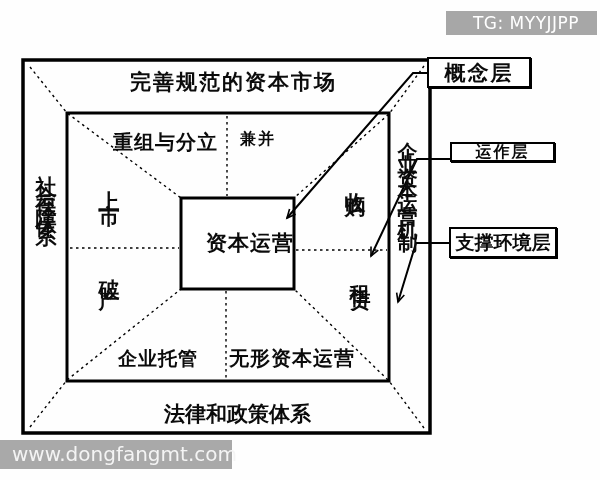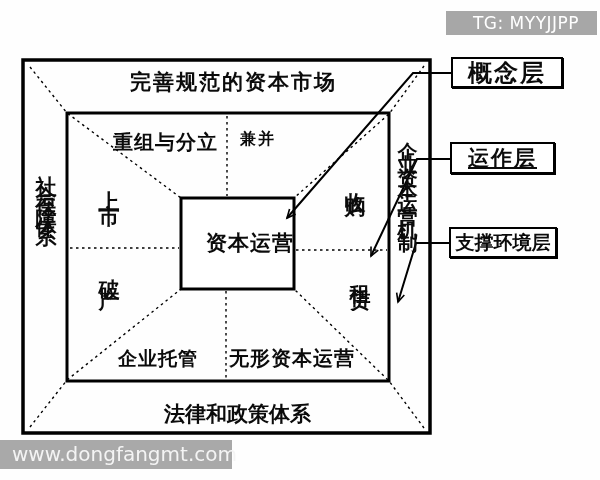--- a/index.html
+++ b/index.html
@@ -77,24 +77,24 @@
   <div class="lbl v" style="left:98px; top:262px; font-size:21px; letter-spacing:9px;">破产</div>
   <div class="lbl v" style="left:344px; top:175px; font-size:21px; letter-spacing:4px;">收购</div>
   <div class="lbl v" style="left:349px; top:268px; font-size:21px; letter-spacing:4px;">租赁</div>
   <div class="lbl" style="left:118px; top:349px; font-size:19px; letter-spacing:1px;">企业托管</div>
   <div class="lbl" style="left:229px; top:348px; font-size:20px; letter-spacing:1px;">无形资本运营</div>
 
   <div class="centerbox-text">
     <span>资本运营</span>
   </div>
 
-  <div class="layerbox" style="left:451px; top:57px; width:112px; height:31px; font-size:24px; letter-spacing:2px;">
+  <div class="layerbox" style="left:427px; top:57px; width:104px; height:31px; font-size:21px; letter-spacing:2px;">
     <span>概念层</span>
   </div>
-  <div class="layerbox" style="left:450px; top:142px; width:105px; height:32px; font-size:21px; letter-spacing:2px;text-decoration:underline;">
+  <div class="layerbox" style="left:450px; top:142px; width:105px; height:20px; font-size:16px; letter-spacing:2px;">
     <span>运作层</span>
   </div>
   <div class="layerbox" style="left:449px; top:227px; width:108px; height:31px; font-size:19px;">
     <span>支撑环境层</span>
   </div>
 
   <div class="badge">TG: MYYJJPP</div>
   <div class="watermark">www.dongfangmt.com</div>
 
 </div>

